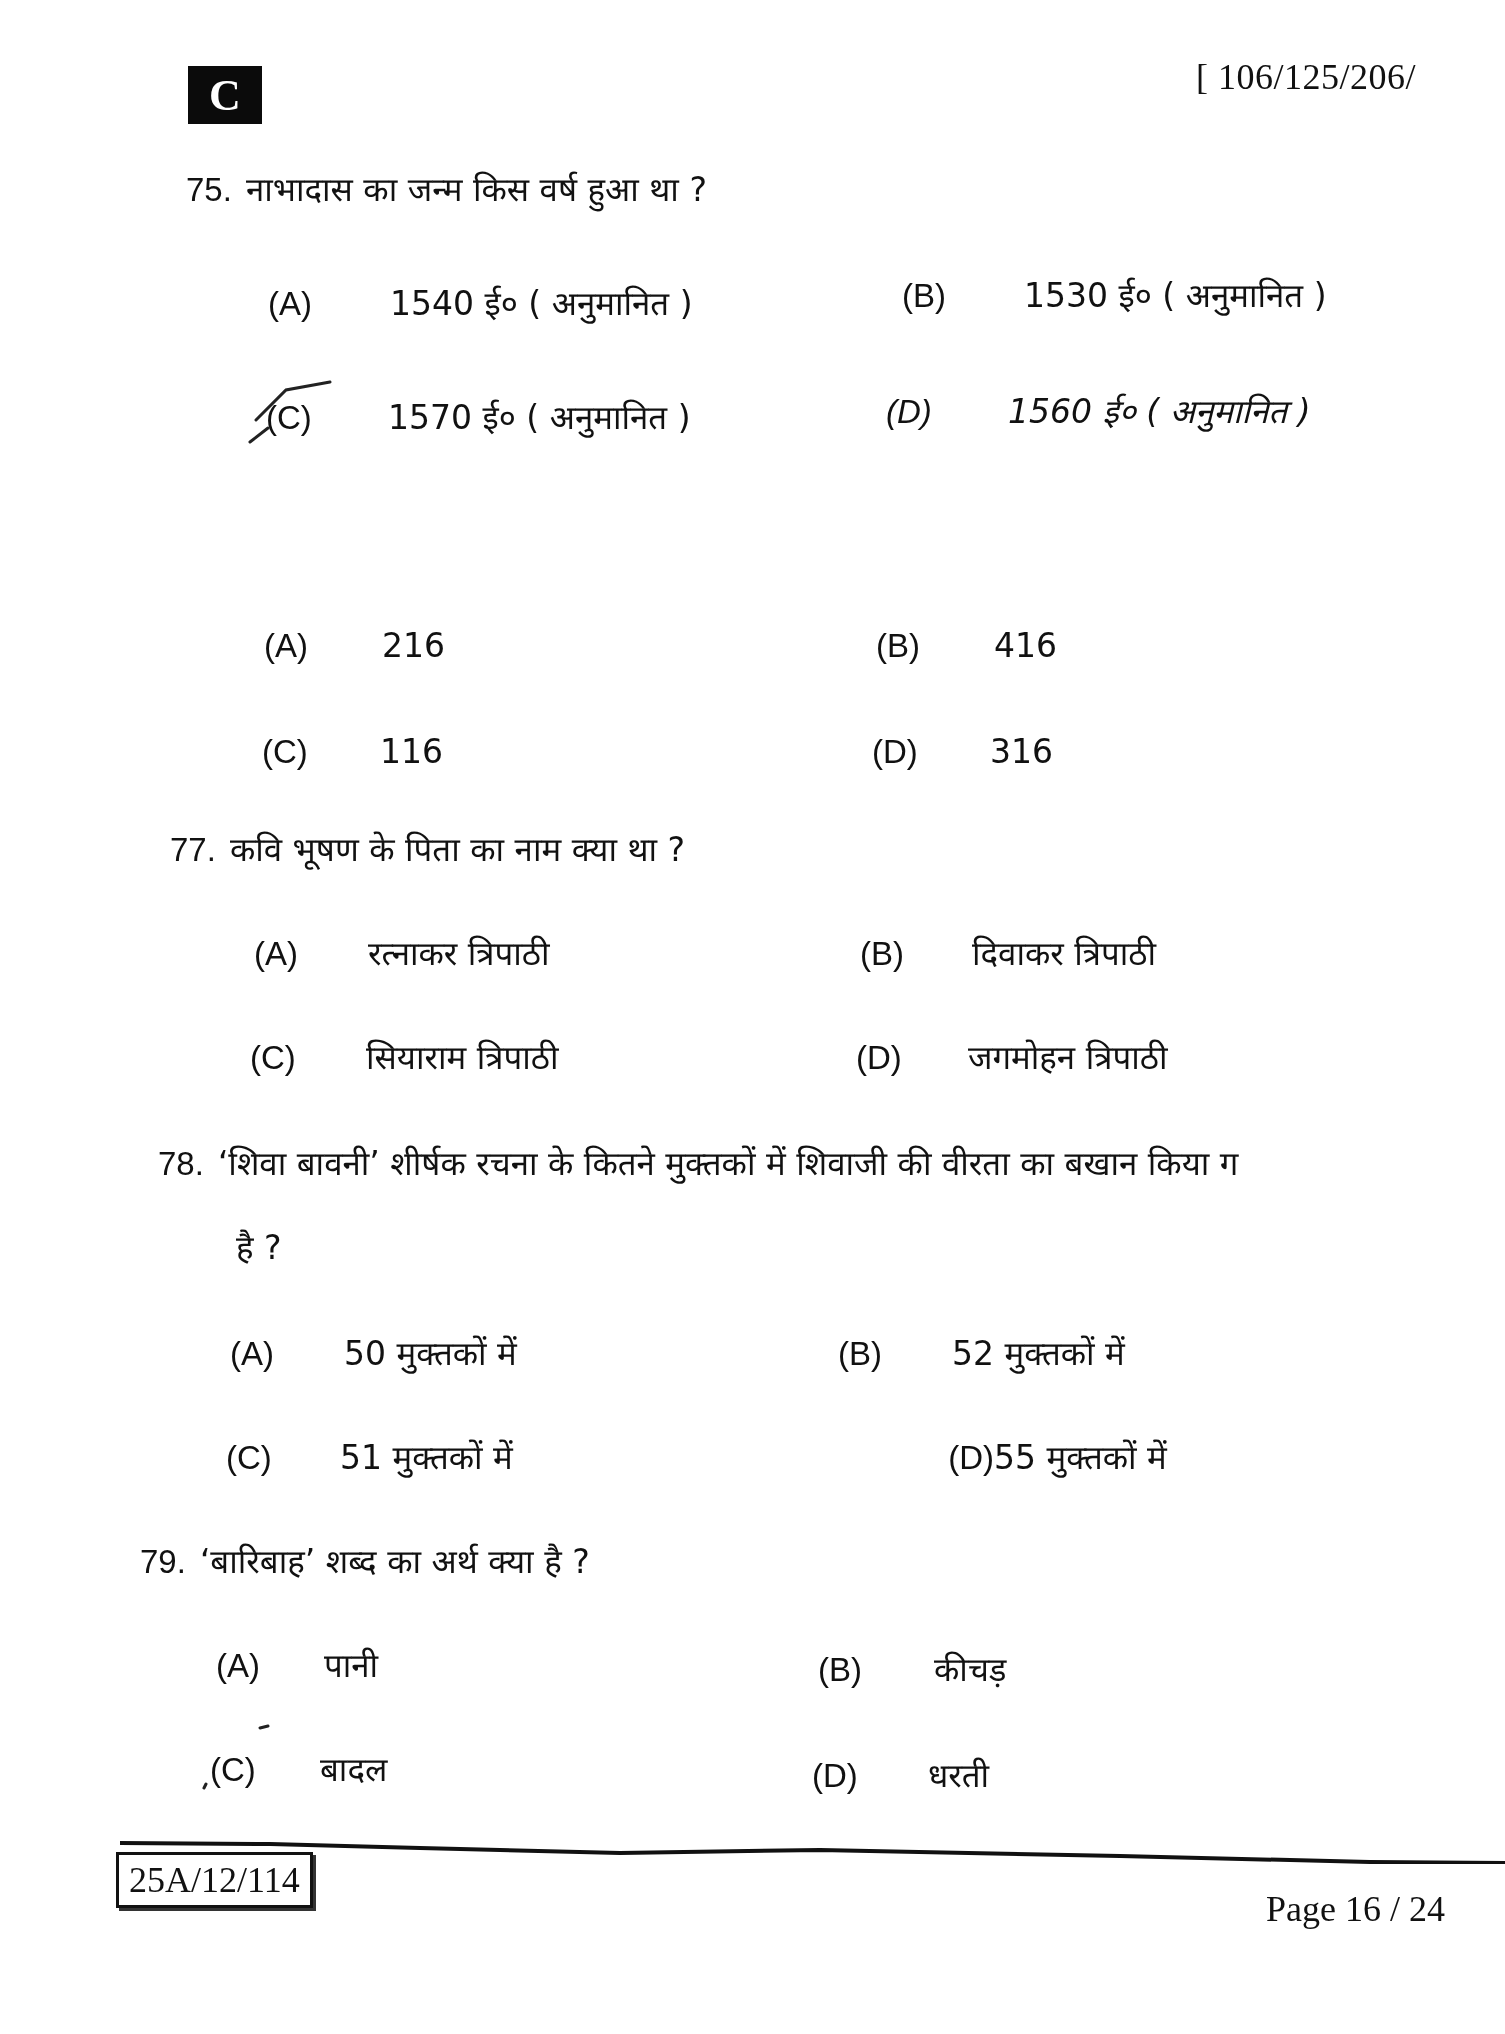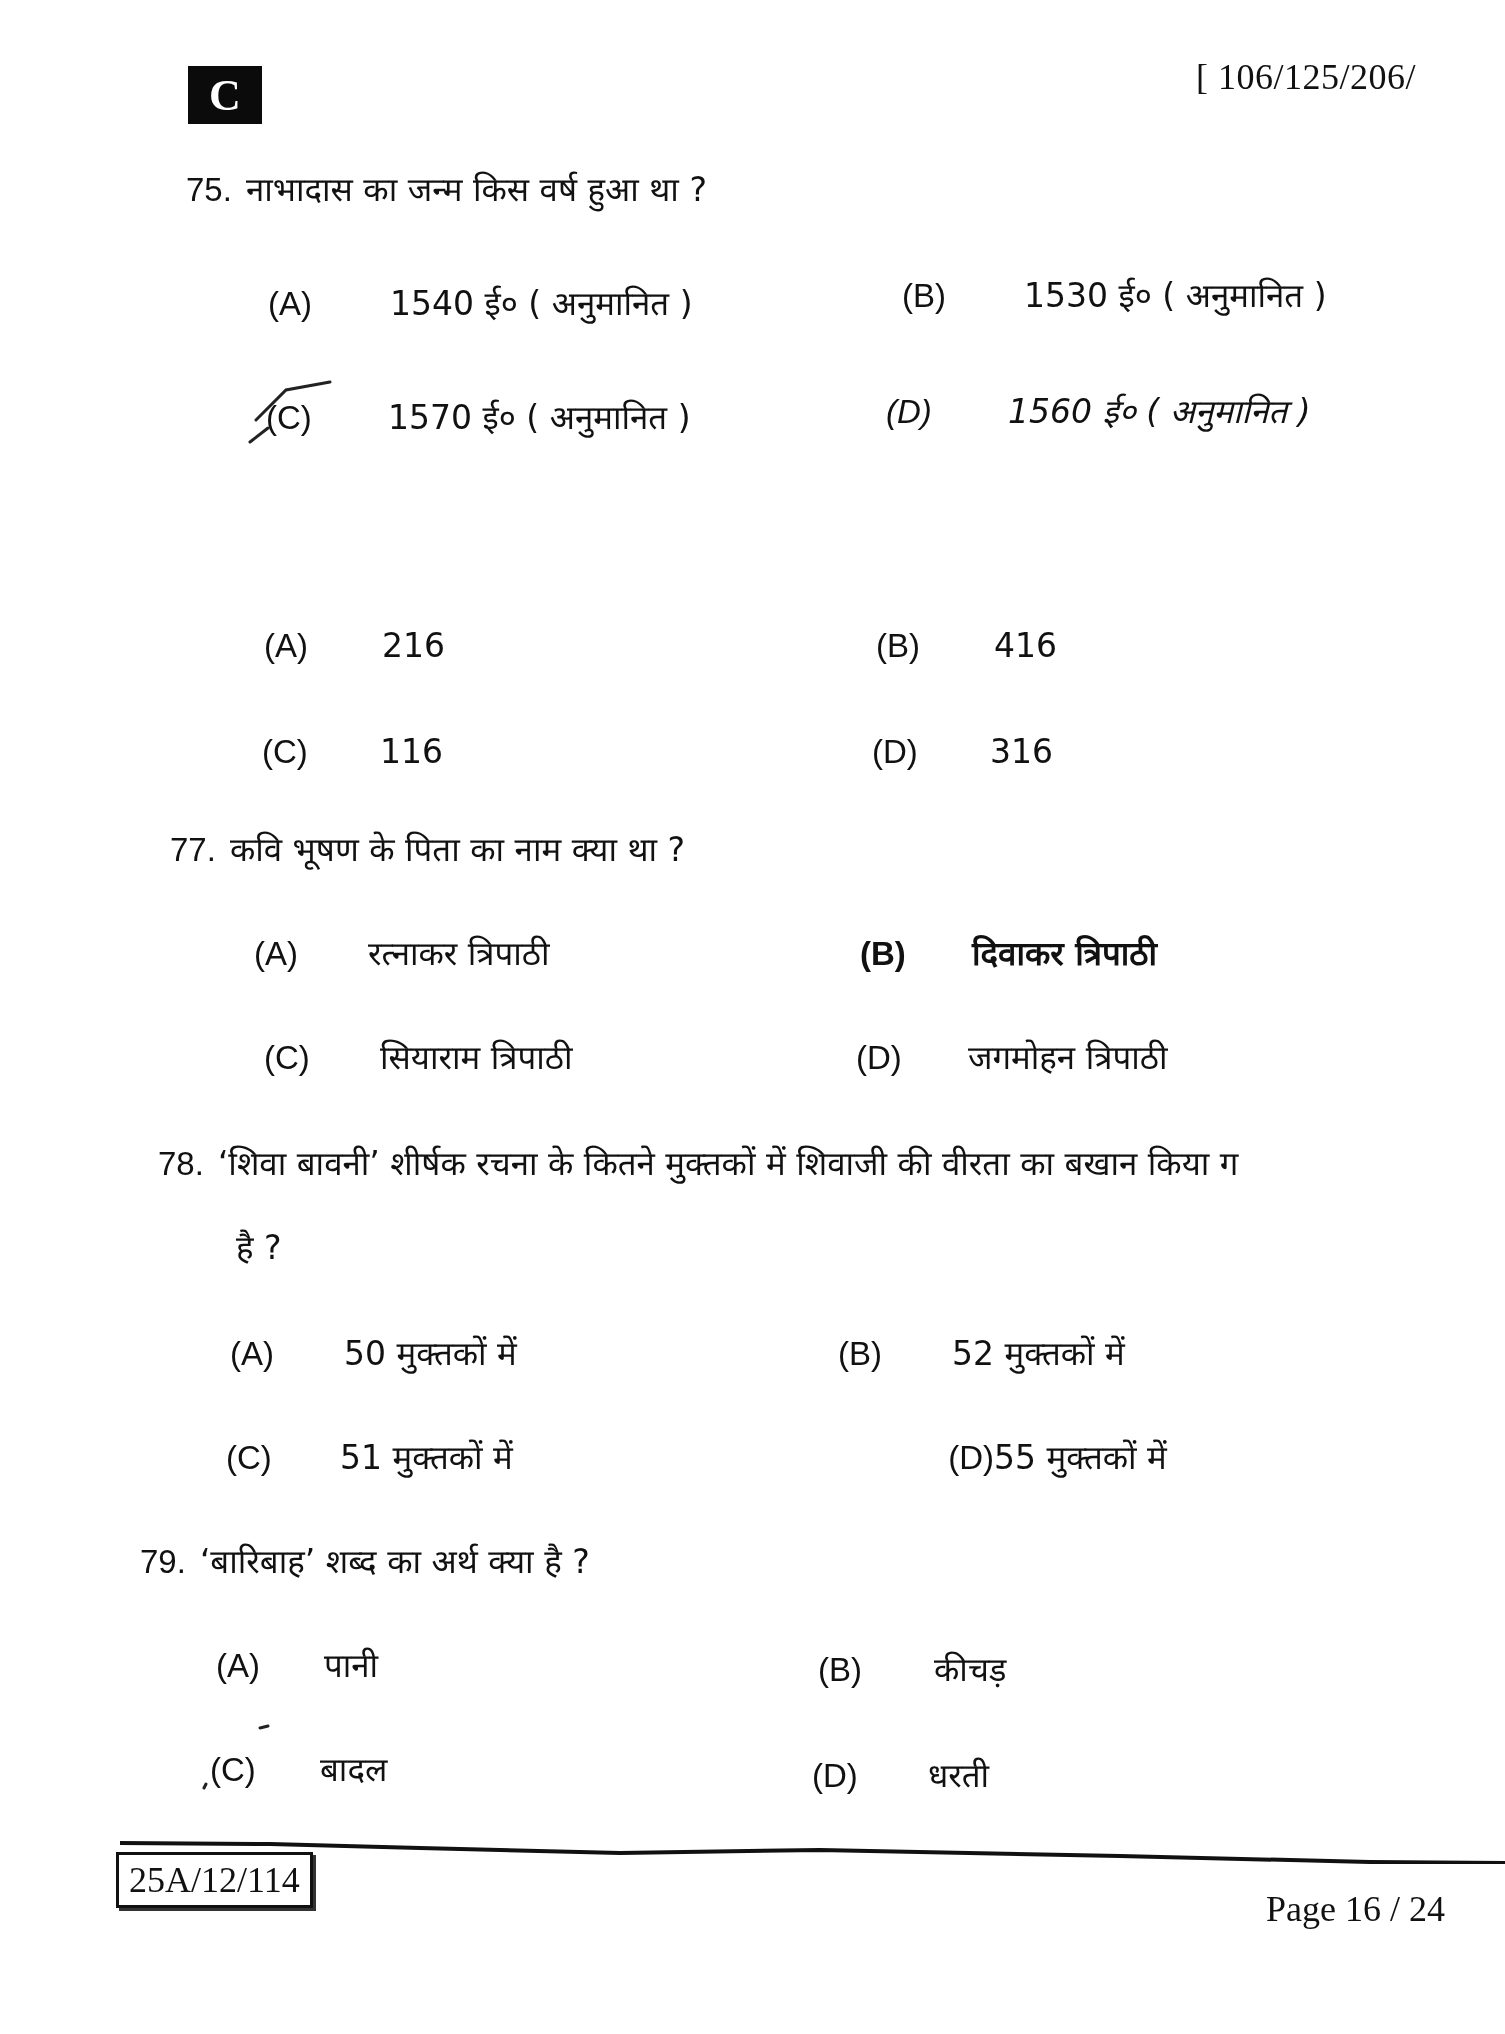--- a/index.html
+++ b/index.html
@@ -88,24 +88,24 @@
   <div class="opt" style="left:872px; top:732px;">
     <span class="opt-label" style="width:118px;">(D)</span><span class="opt-text">316</span>
   </div>
 
   <div class="question" style="left:170px; top:826px;">
     <span class="q-num">77.</span><span class="q-text">कवि भूषण के पिता का नाम क्या था ?</span>
   </div>
   <div class="opt" style="left:254px; top:930px;">
     <span class="opt-label" style="width:114px;">(A)</span><span class="opt-text">रत्नाकर त्रिपाठी</span>
   </div>
-  <div class="opt" style="left:860px; top:930px;font-weight:bold;">
+  <div class="opt" style="left:860px; top:930px;">
     <span class="opt-label" style="width:112px;">(B)</span><span class="opt-text">दिवाकर त्रिपाठी</span>
   </div>
-  <div class="opt" style="left:250px; top:1034px;margin-left:14px;">
+  <div class="opt" style="left:250px; top:1034px;">
     <span class="opt-label" style="width:116px;">(C)</span><span class="opt-text">सियाराम त्रिपाठी</span>
   </div>
   <div class="opt" style="left:856px; top:1034px;">
     <span class="opt-label" style="width:112px;">(D)</span><span class="opt-text">जगमोहन त्रिपाठी</span>
   </div>
 
   <div class="question" style="left:158px; top:1140px;">
     <span class="q-num">78.</span><span class="q-text">‘शिवा बावनी’ शीर्षक रचना के कितने मुक्तकों में शिवाजी की वीरता का बखान किया ग</span>
   </div>
   <div class="q-cont" style="left:236px; top:1224px;">है ?</div>

